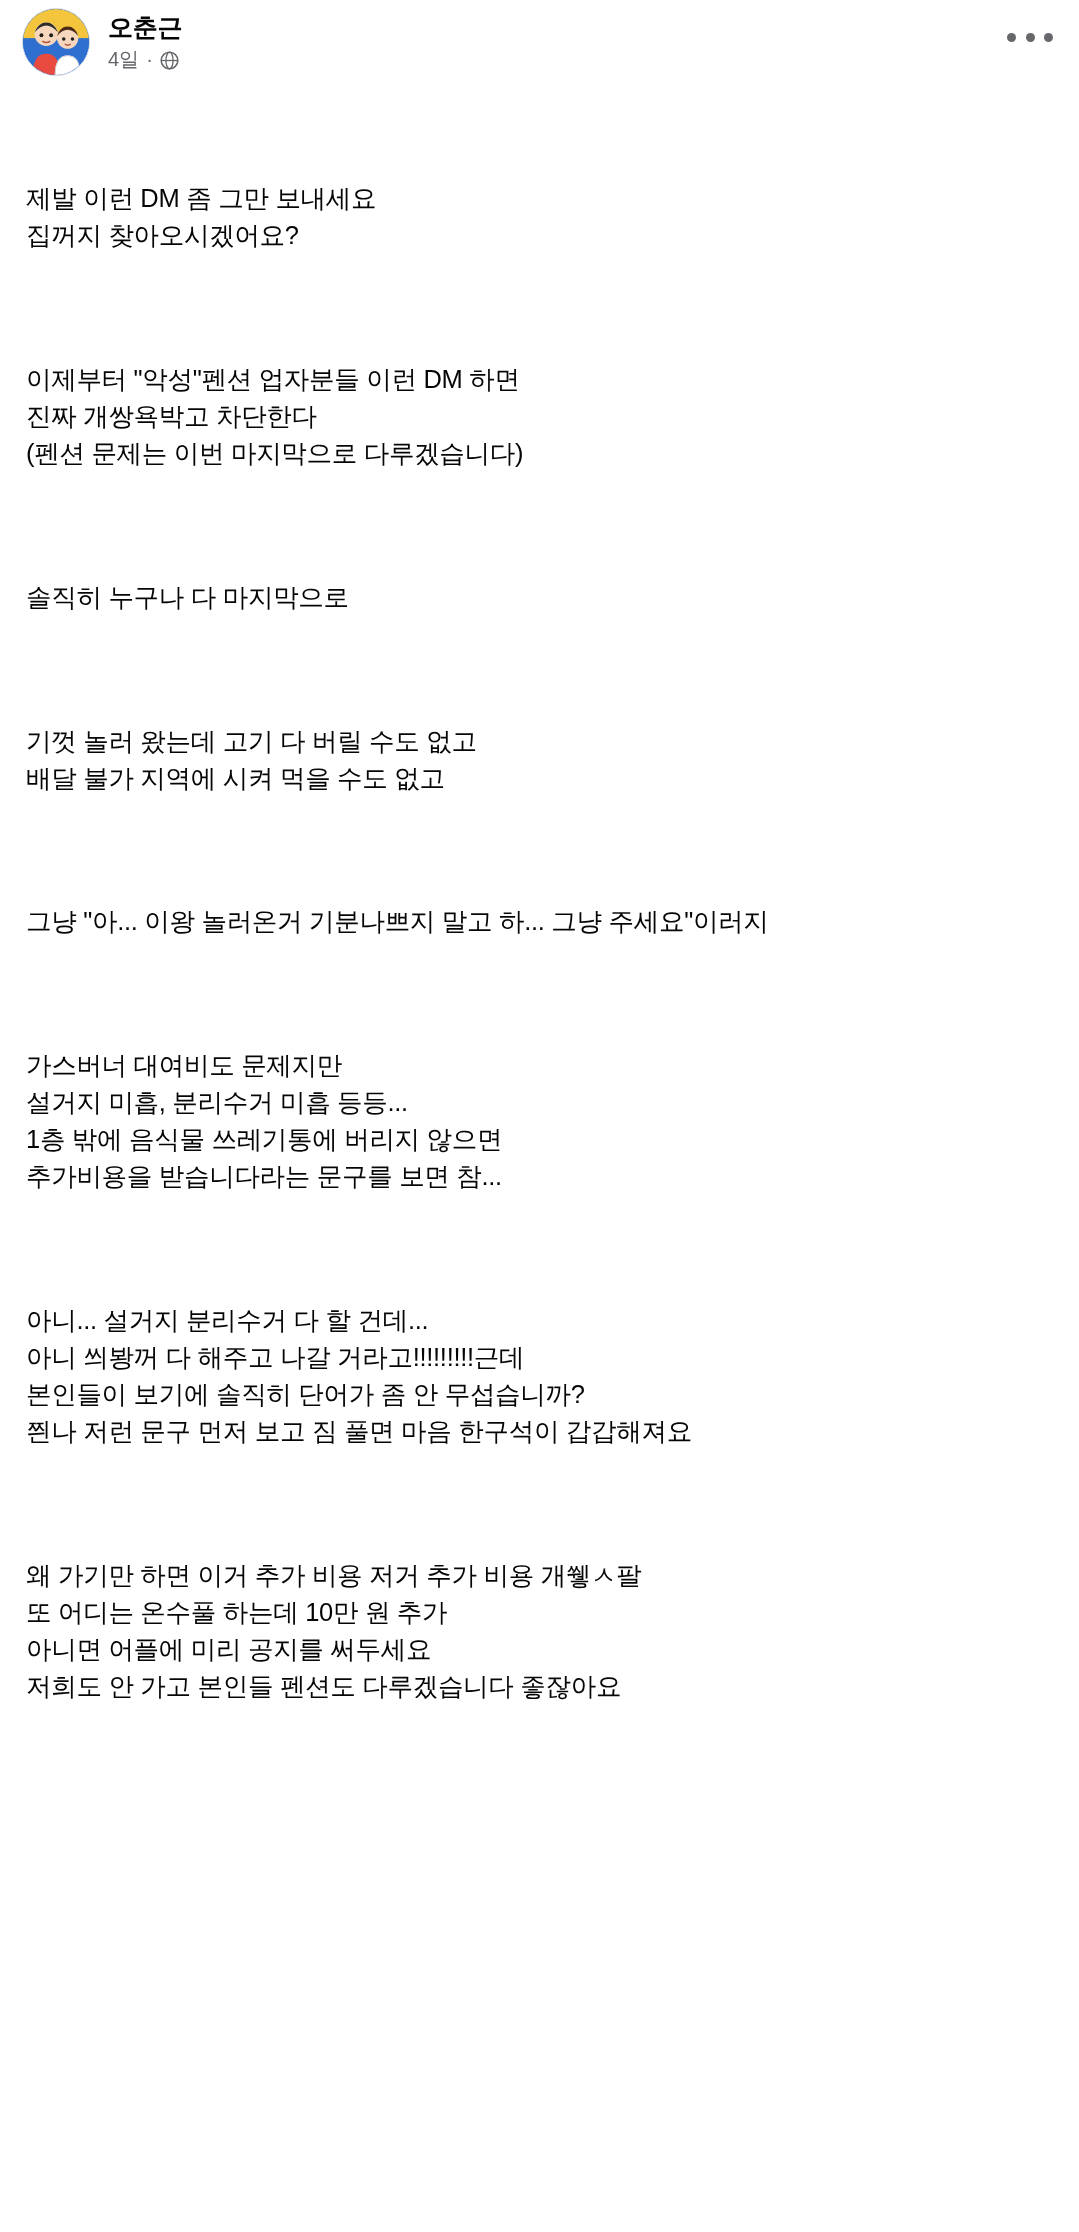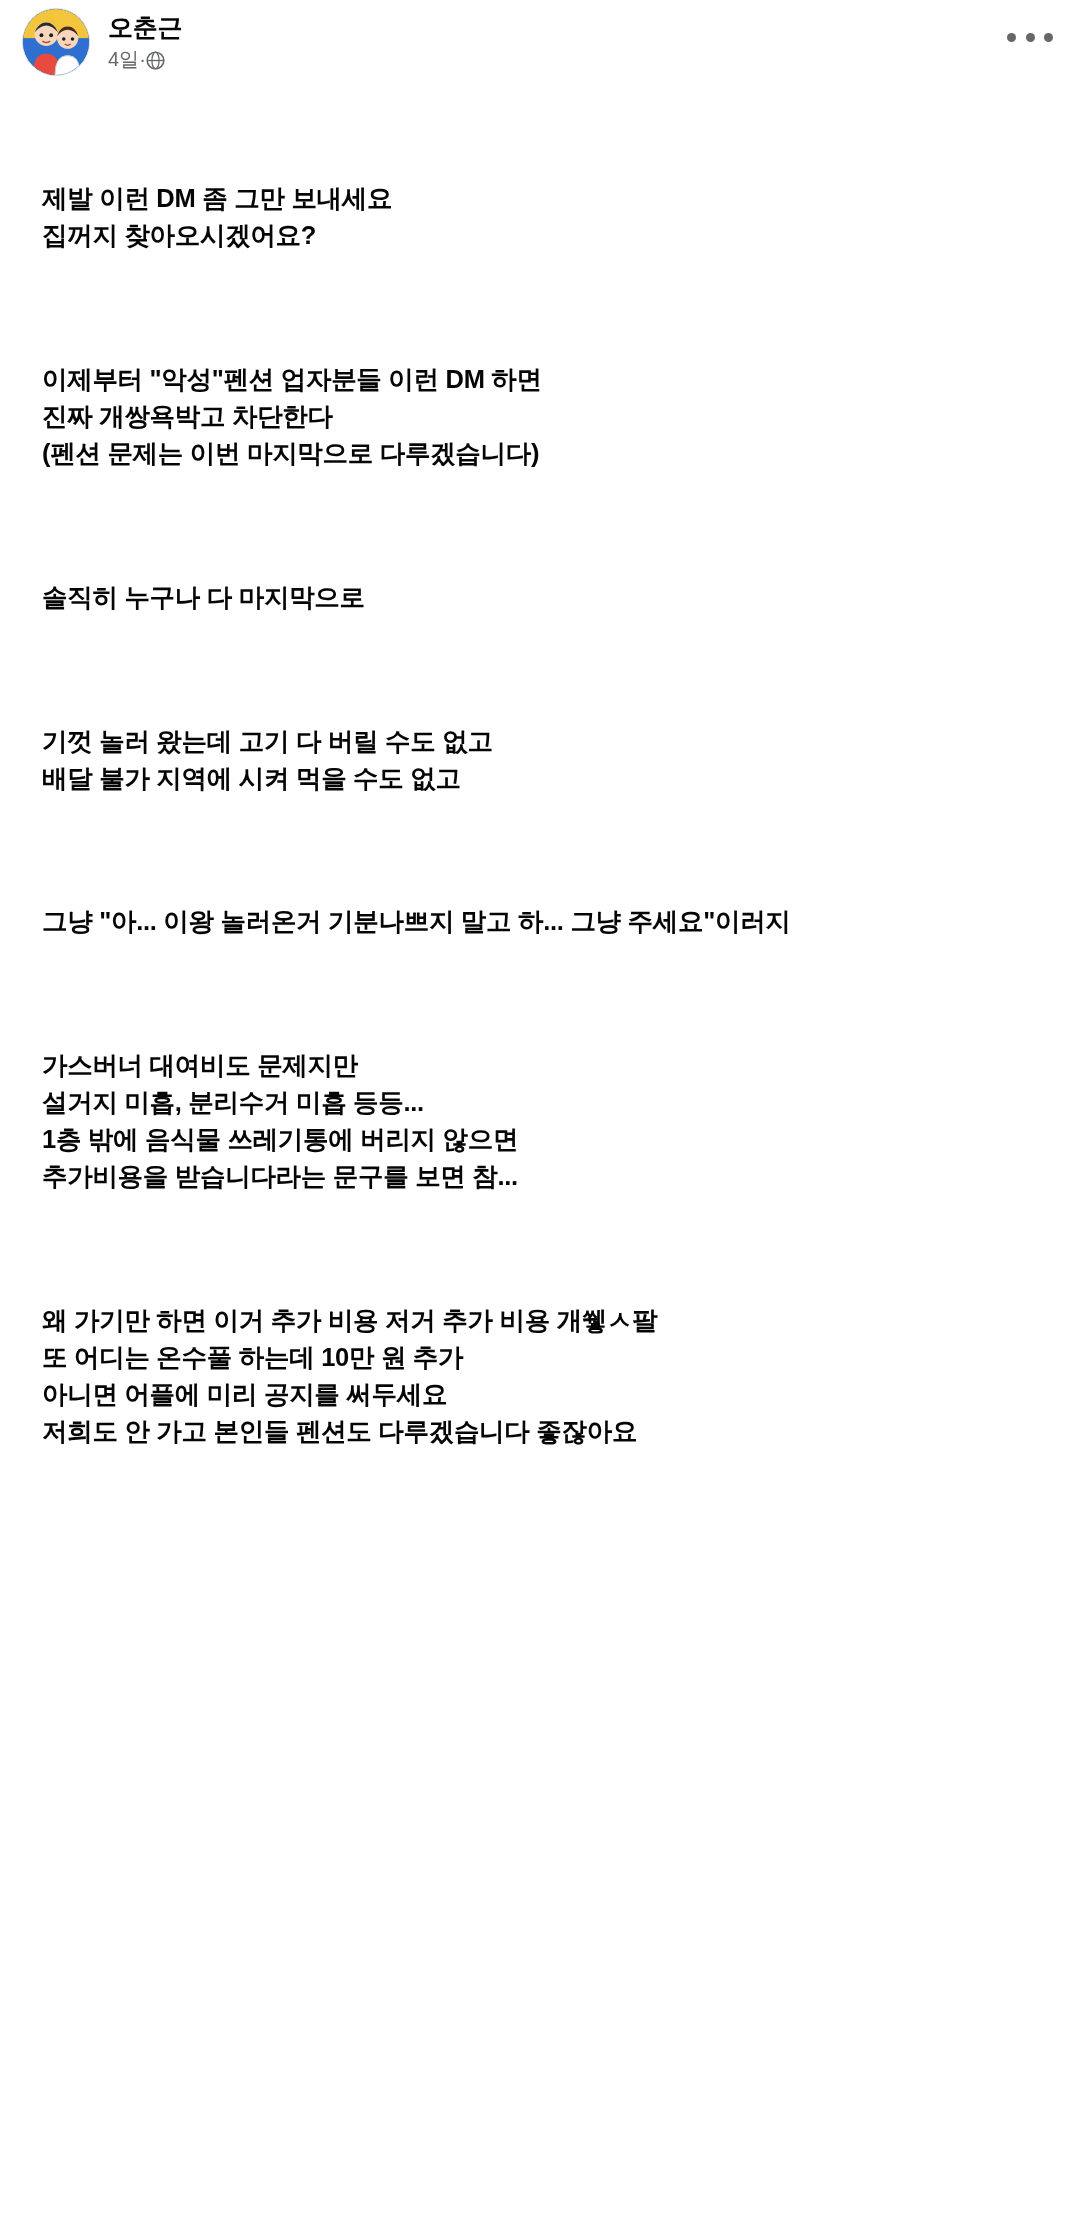--- a/index.html
+++ b/index.html
@@ -50,20 +50,21 @@
   .author-name {
     font-size: 25px;
     font-weight: bold;
     line-height: 1.1;
     color: #050505;
     letter-spacing: -0.2px;
   }
   .meta-row {
     display: flex;
     align-items: center;
+    gap: 7px;
     font-size: 20px;
     color: #65676b;
     line-height: 1.1;
   }
   .meta-dot {
     font-size: 20px;
     color: #65676b;
   }
   .globe-icon {
     display: inline-block;
@@ -95,23 +96,22 @@
   .post-body {
     padding: 30px 26px 10px 26px;
     font-size: 25.5px;
     line-height: 1.45;
     color: #050505;
     letter-spacing: -0.3px;
     white-space: pre-wrap;
     word-break: break-word;
   }
   .para {
-    margin: 0 0 33px 16px;
+    margin: 0 0 33px 0;
     white-space: pre-wrap;
-    font-weight: bold;
   }
   .para:last-child { margin-bottom: 0; }
 </style>
 </head>
 <body>
 
 <div class="post">
 
   <div class="post-header">
 
@@ -166,20 +166,24 @@
 진짜 개쌍욕박고 차단한다
 (펜션 문제는 이번 마지막으로 다루겠습니다)</p>
     <p class="para">솔직히 누구나 다 마지막으로</p>
     <p class="para">기껏 놀러 왔는데 고기 다 버릴 수도 없고
 배달 불가 지역에 시켜 먹을 수도 없고</p>
     <p class="para">그냥 "아... 이왕 놀러온거 기분나쁘지 말고 하... 그냥 주세요"이러지</p>
     <p class="para">가스버너 대여비도 문제지만
 설거지 미흡, 분리수거 미흡 등등...
 1층 밖에 음식물 쓰레기통에 버리지 않으면
 추가비용을 받습니다라는 문구를 보면 참...</p>
+    <p class="para">아니... 설거지 분리수거 다 할 건데...
+아니 씌봥꺼 다 해주고 나갈 거라고!!!!!!!!!근데
+본인들이 보기에 솔직히 단어가 좀 안 무섭습니까?
+쯴나 저런 문구 먼저 보고 짐 풀면 마음 한구석이 갑갑해져요</p>
     <p class="para">왜 가기만 하면 이거 추가 비용 저거 추가 비용 개쒷ㅅ팔
 또 어디는 온수풀 하는데 10만 원 추가
 아니면 어플에 미리 공지를 써두세요
 저희도 안 가고 본인들 펜션도 다루겠습니다 좋잖아요</p>
     
     
   </div>
 
 </div>
 

